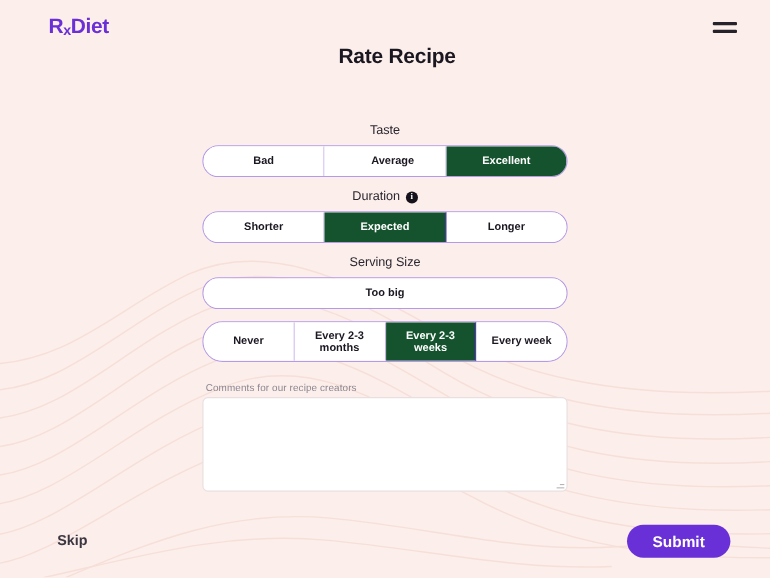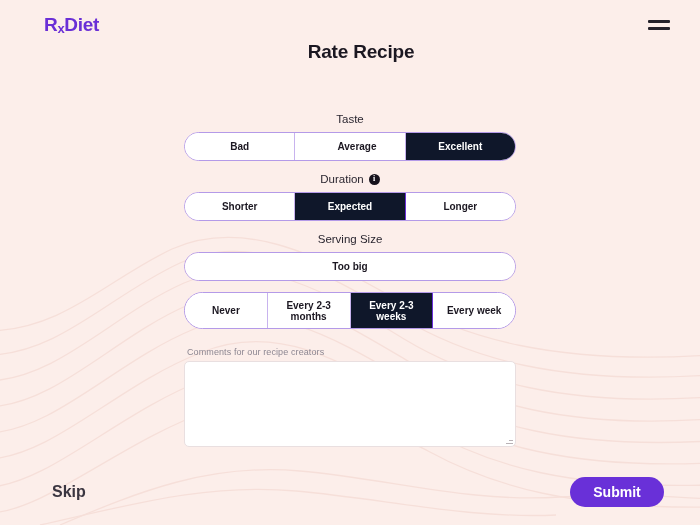--- a/index.html
+++ b/index.html
@@ -150,21 +150,21 @@
     color: #1B1721;
     background: #ffffff;
     border-right: 1px solid #C8B3EE;
     cursor: pointer;
     padding: 4px 2px;
     line-height: 11px;
   }
   .seg-opt:last-child { border-right: none; }
 
   .seg-opt.selected {
-    background: #0f172a;
+    background: #14532d;
     color: #ffffff;
     border-right-color: #6930D8;
   }
 
   .seg.tall .seg-opt { min-height: 35px; }
 
   
   .comments-wrap { margin-top: 18px; }
 
   .comments-label {
@@ -199,21 +199,21 @@
     height: 1px;
   }
   .resize-grip i:nth-child(1) { bottom: 0px; width: 7px; }
   .resize-grip i:nth-child(2) { bottom: 3px; width: 4px; }
 
   
   .skip-link {
     position: absolute;
     left: 52px;
     top: 483px;
-    font-size: 16px;
+    font-size: 13px;
     font-weight: bold;
     color: #3A3540;
     cursor: pointer;
     z-index: 2;
   }
 
   .submit-btn {
     position: absolute;
     right: 36px;
     top: 477px;

